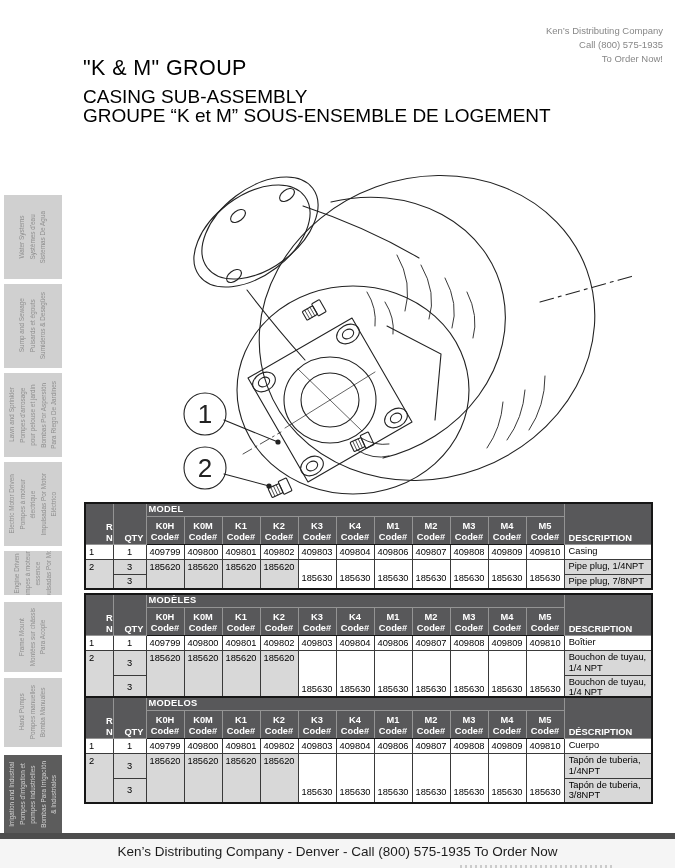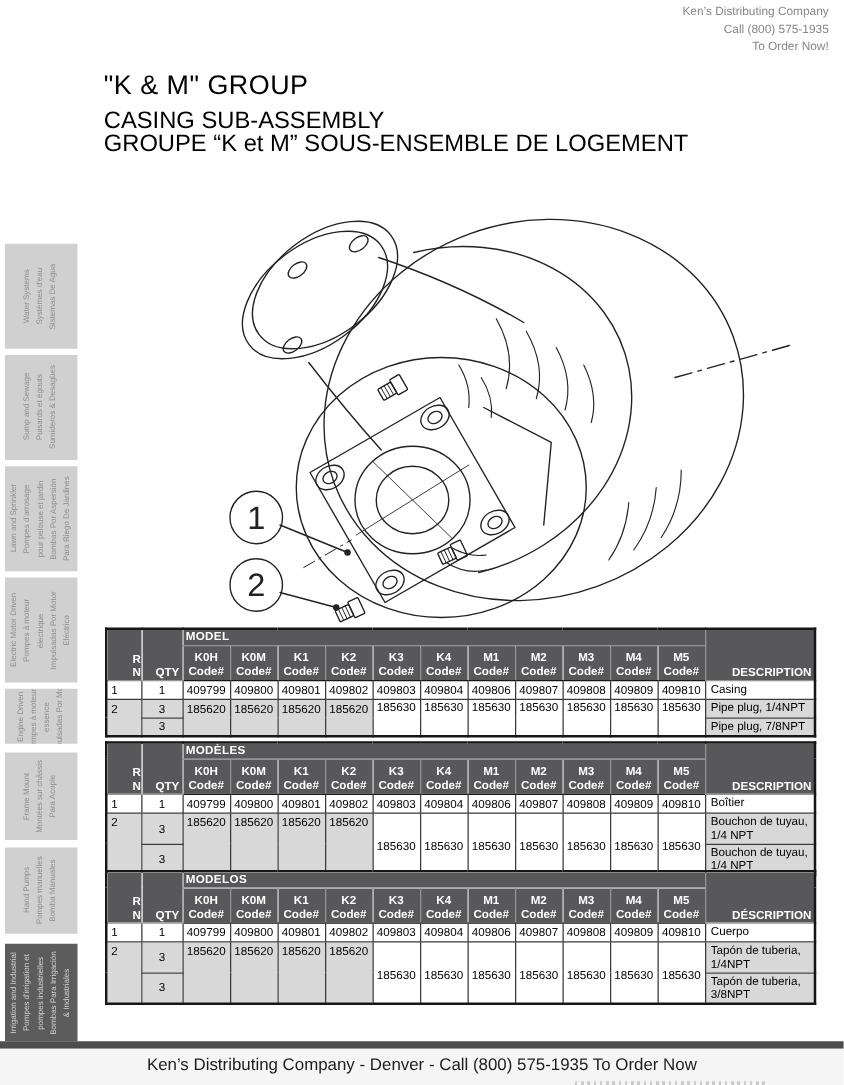--- a/index.html
+++ b/index.html
@@ -1,18 +1,18 @@
 <!DOCTYPE html>
 <html><head>
 <meta charset="utf-8">
 <style>
   html,body{margin:0;padding:0}
   body{width:675px;height:868px;position:relative;background:#fff;overflow:hidden;
        font-family:"Liberation Sans","DejaVu Sans",sans-serif;color:#000}
-  .vendor{position:absolute;top:3px;right:12px;text-align:right;font-size:9.5px;line-height:1.45;color:#878787}
+  .vendor{position:absolute;top:24px;right:12px;text-align:right;font-size:9.5px;line-height:1.45;color:#878787}
   .titleblock{position:absolute;left:83px;top:56px}
   .titleblock .t1{font-size:21.5px;letter-spacing:.4px;margin:0 0 7px 0;font-weight:normal}
   .titleblock .sub{font-size:19px;line-height:18.5px}
 
   
   .sb{position:absolute;left:4px;width:58px;background:#d0d0d0;display:flex;align-items:center;justify-content:center;overflow:hidden}
   .sb .vert{writing-mode:vertical-rl;transform:rotate(180deg);text-align:center;font-size:6.4px;
             line-height:1.65;color:#8e8e8e;white-space:nowrap}
   .sb.active{background:#5c5c5c}
   .sb.active .vert{color:#d2d2d2}
@@ -25,31 +25,31 @@
   .tpos{position:absolute;left:84px}
   #t1{top:502px}#t2{top:593px}#t3{top:696px}
   table.parts{border-collapse:collapse;table-layout:fixed;width:567px;border:2px solid #161616;background:#fff}
   .parts th,.parts td{border:1px solid #3a3a3a;font-size:9.3px;padding:0 2px;overflow:hidden}
   .parts thead th{background:#58585a;color:#fff;font-weight:bold;border:1px solid #949494;line-height:1.18}
   .parts tr.h1{height:13px}
   .parts tr.codes th{height:26px;vertical-align:bottom;padding-bottom:1px;border-bottom-color:#161616}
   .parts th.ref{text-align:right;vertical-align:bottom;padding-left:20px}
   .parts th.qty{text-align:right;vertical-align:bottom}
   .parts th.group{text-align:left;vertical-align:middle;letter-spacing:.3px}
-  .parts th.desch{text-align:left;vertical-align:bottom;padding-left:21px}
+  .parts th.desch{text-align:left;vertical-align:bottom;padding-left:4px}
   .parts tbody tr{height:15px}
   .parts tbody tr.two{height:25px}
   .parts td{text-align:center;vertical-align:middle;white-space:nowrap;background:#fff}
   .parts td.left{text-align:left}
   .parts td.refc{padding-left:3px}
   .parts td.desc{white-space:normal;line-height:1.12;padding:1px 4px}
   .parts td.g{background:#d8d8d8}
   .parts td.w{background:#fff}
   .parts td.top{vertical-align:top;padding-top:2px}
-  .parts td.bot{vertical-align:bottom;padding-bottom:17px}
+  .parts td.bot{vertical-align:bottom;padding-bottom:5px}
 
   .footer-bar{position:absolute;left:0;top:833px;width:675px;height:6px;background:#4d4d4d}
   .footer{position:absolute;left:0;top:839px;width:675px;height:29px;background:#f5f5f5;text-align:center}
   .footer .ft{font-size:13.5px;color:#1c1c1c;padding-top:5px}
   .fineprint{position:absolute;right:60px;bottom:0;width:155px;height:3px;opacity:.55;
              background:repeating-linear-gradient(90deg,#a8a8a8 0 2px,transparent 2px 5px)}
 </style>
 </head>
 <body>
 

